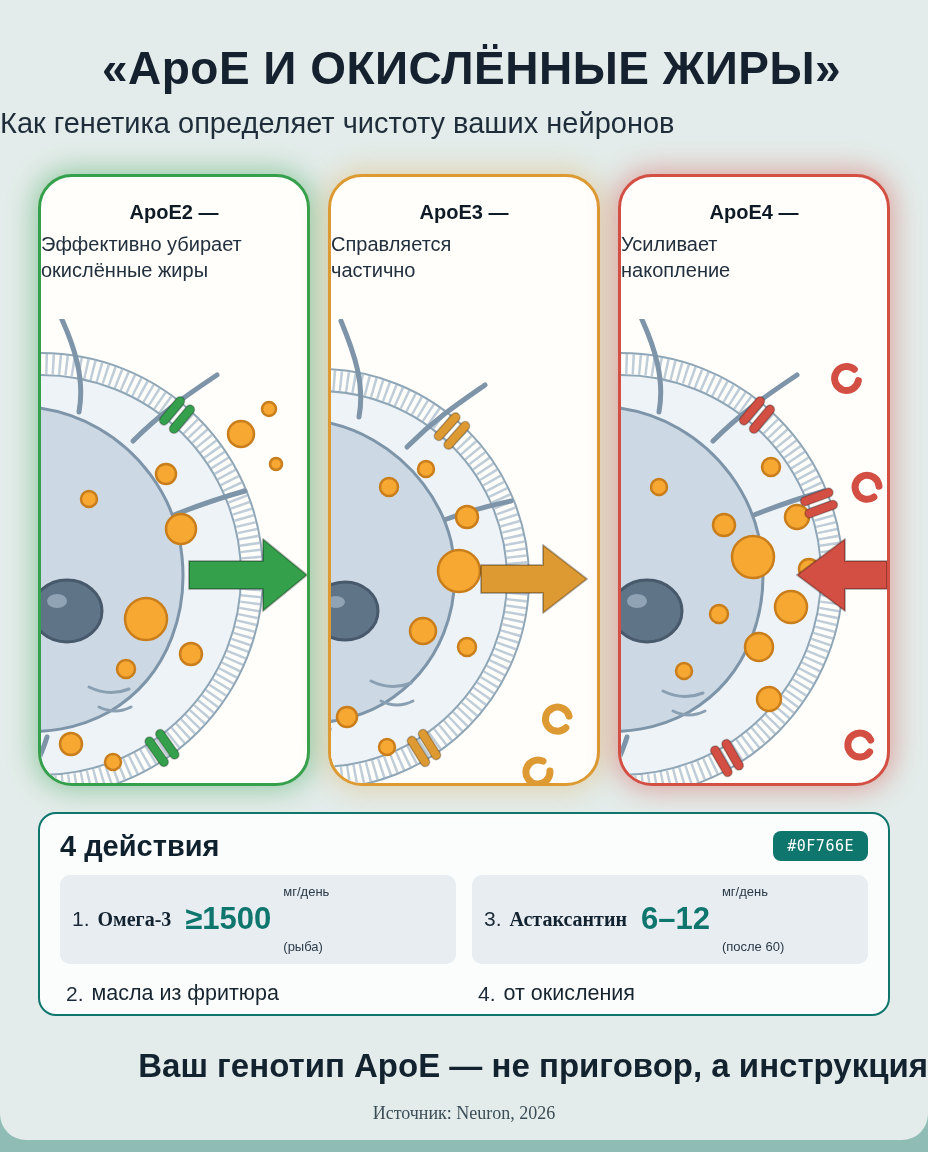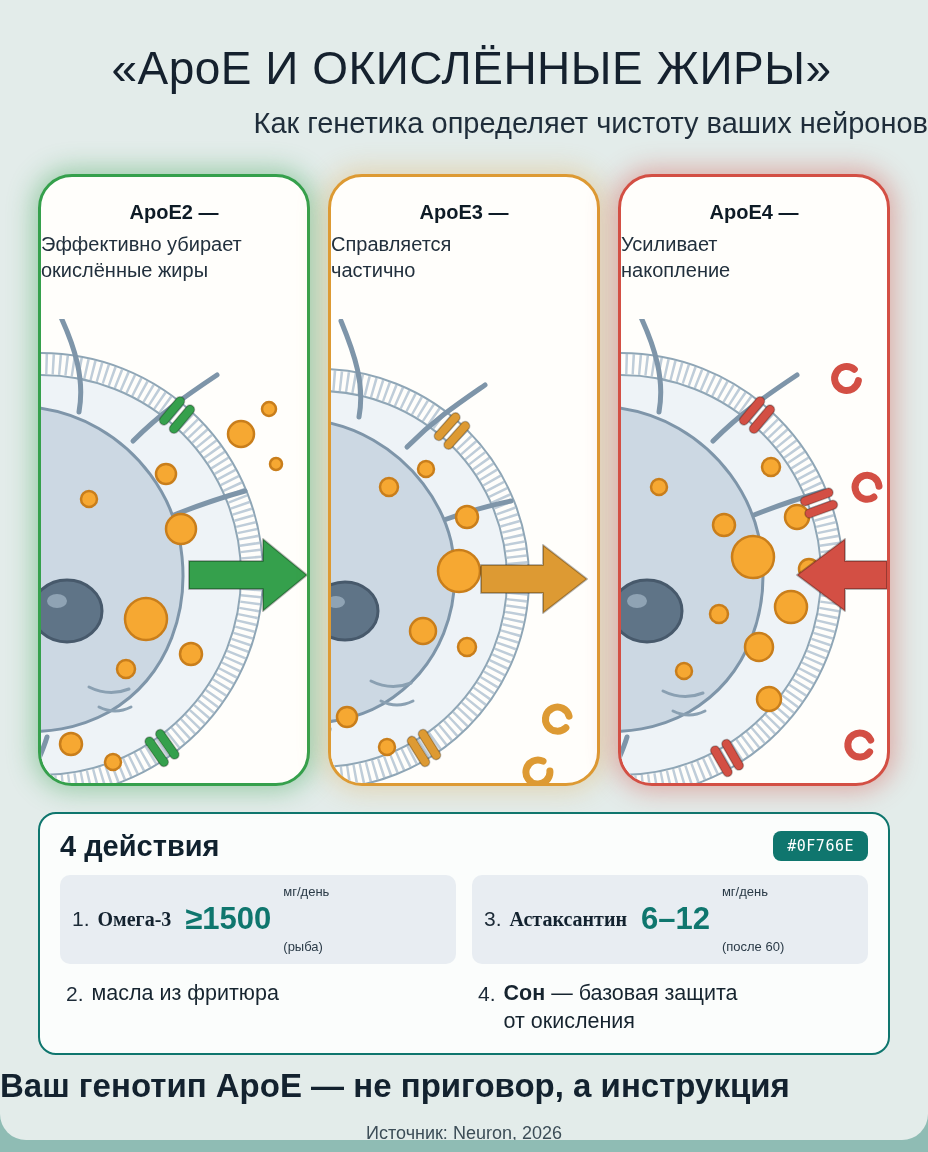--- a/index.html
+++ b/index.html
@@ -2,22 +2,22 @@
 <html lang="ru"><head>
 <meta charset="utf-8">
 <style>
   * { margin: 0; padding: 0; box-sizing: border-box; }
   html, body { width: 928px; }
   body { font-family: "Liberation Sans", "DejaVu Sans", sans-serif; }
 
   .page { width: 928px; height: 1152px; background: var(--band, #8fbcb4); position: relative; overflow: hidden; }
   .content { width: 928px; height: 1140px; background: var(--bg, #e3ecea); border-radius: 0 0 26px 26px; padding-top: 42px; overflow: hidden; }
 
-  .page-title { font-size: 46px; font-weight: 400; color: #15212e; text-align: center; line-height: 1.15; letter-spacing: 0.5px; padding-left: 15px; }
-  .page-subtitle { font-size: 29px; font-weight: 500; color: #1f2d3a; text-align: right; margin-top: 12px; }
+  .page-title { font-size: 46px; font-weight: 700; color: #15212e; text-align: center; line-height: 1.15; letter-spacing: 0.5px; padding-left: 15px; }
+  .page-subtitle { font-size: 29px; font-weight: 500; color: #1f2d3a; text-align: left; margin-top: 12px; }
 
   .cards { display: flex; gap: 18px; padding: 0 38px; margin-top: 34px; height: 612px; }
   .card { flex: 1; position: relative; background: #fffefb; border: 3px solid var(--accent, #888); border-radius: 34px; box-shadow: 0 0 26px 5px var(--glow, transparent); overflow: hidden; padding-top: 24px; }
   .card-title { font-size: 20px; font-weight: 700; color: #0e1b26; text-align: center; }
   .card-desc { font-size: 20px; color: #22303d; margin-top: 7px; line-height: 1.3; }
   .card-desc span { display: block; }
 
   .art { position: absolute; left: 0; right: 0; top: 142px; bottom: 0; }
   .art svg { width: 100%; height: 100%; display: block; }
 
@@ -27,36 +27,36 @@
   .soma { fill: #ccd8e3; stroke: #7e95a9; stroke-width: 3; }
   .dendrite { fill: none; stroke: #7e95a9; stroke-width: 5; stroke-linecap: round; }
   .nucleus { fill: #5f7487; stroke: #47596b; stroke-width: 3; }
   .nucleus-hl { fill: #8fa3b4; }
   .organelle { fill: none; stroke: #8aa0b2; stroke-width: 3; stroke-linecap: round; }
   .drop { fill: #f6a832; stroke: #c97e1b; stroke-width: 2.5; }
   .channel rect { fill: var(--accent); stroke: rgba(0,0,0,0.25); stroke-width: 1.5; }
   .arrow { fill: var(--accent); stroke: rgba(0,0,0,0.28); stroke-width: 2; stroke-linejoin: round; }
   .sq { fill: none; stroke: var(--accent); stroke-width: 7; stroke-linecap: round; }
 
-  .panel { margin: 26px 38px 0; background: #fbfdfc; border: 2px solid var(--teal, #0F766E); border-radius: 18px; padding: 16px 20px 15px; }
+  .panel { margin: 26px 38px 0; background: #fbfdfc; border: 2px solid var(--teal, #0F766E); border-radius: 18px; padding: 16px 20px 4px; }
   .panel-head { display: flex; justify-content: space-between; align-items: center; }
   .panel-title { font-size: 29px; font-weight: 700; color: #10212e; }
   .badge { background: var(--teal, #0F766E); color: #ffffff; font-family: "DejaVu Sans Mono", monospace; font-size: 15px; padding: 6px 14px; border-radius: 8px; letter-spacing: 0.5px; }
   .grid { display: grid; grid-template-columns: 1fr 1fr; column-gap: 16px; row-gap: 14px; margin-top: 12px; }
   .pill { background: #e8edf2; border-radius: 10px; padding: 9px 12px; display: flex; align-items: center; gap: 8px; }
   .num { font-size: 21px; color: #1c2a37; }
   .lbl { font-size: 20px; font-weight: 700; color: #13222f; font-family: Liberation Serif, serif; }
   .val { font-size: 31px; font-weight: 700; color: var(--teal, #0F766E); margin-left: 6px; white-space: nowrap; }
   .unit { display: flex; flex-direction: column; font-size: 13px; color: #2a3a47; line-height: 1.2; margin-left: 4px; gap: 40px; }
   .plain { display: flex; gap: 8px; font-size: 21.5px; color: #16242f; line-height: 1.3; padding: 2px 6px; }
   .plain .txt { max-width: 260px; }
   .plain .line { display: block; }
 
-  .conclusion { margin-top: 12px; font-size: 33px; font-weight: 700; color: #13222f; text-align: left; }
-  .source { margin-top: 18px; font-size: 18px; color: #3c4d57; text-align: center; }
+  .conclusion { margin-top: 31px; font-size: 33px; font-weight: 700; color: #13222f; text-align: right; }
+  .source { margin-top: 18px; font-size: 18px; color: #3c4d57; text-align: center; font-family: Liberation Serif, serif; }
 </style>
 </head>
 <body>
 
 <div class="page" style="--band: #8fbcb4;">
   <div class="content" style="--bg: #e3ecea;">
 
     <header>
       <h1 class="page-title">«ApoE И ОКИСЛЁННЫЕ ЖИРЫ»</h1>
       <p class="page-subtitle">Как генетика определяет чистоту ваших нейронов</p>
@@ -243,21 +243,20 @@
         <div class="plain">
           <span class="num">2.</span>
           <span class="txt">
             <span class="line">масла из фритюра</span>
           </span>
         </div>
 
         <div class="plain">
           <span class="num">4.</span>
           <span class="txt">
-            <span class="line"><b>Сон</b> <span>— базовая защита</span></span>
             <span class="line">от окисления</span>
           </span>
         </div>
 
       </div>
     </section>
 
     <p class="conclusion">Ваш генотип ApoE — не приговор, а инструкция</p>
     <p class="source">Источник: Neuron, 2026</p>
 

